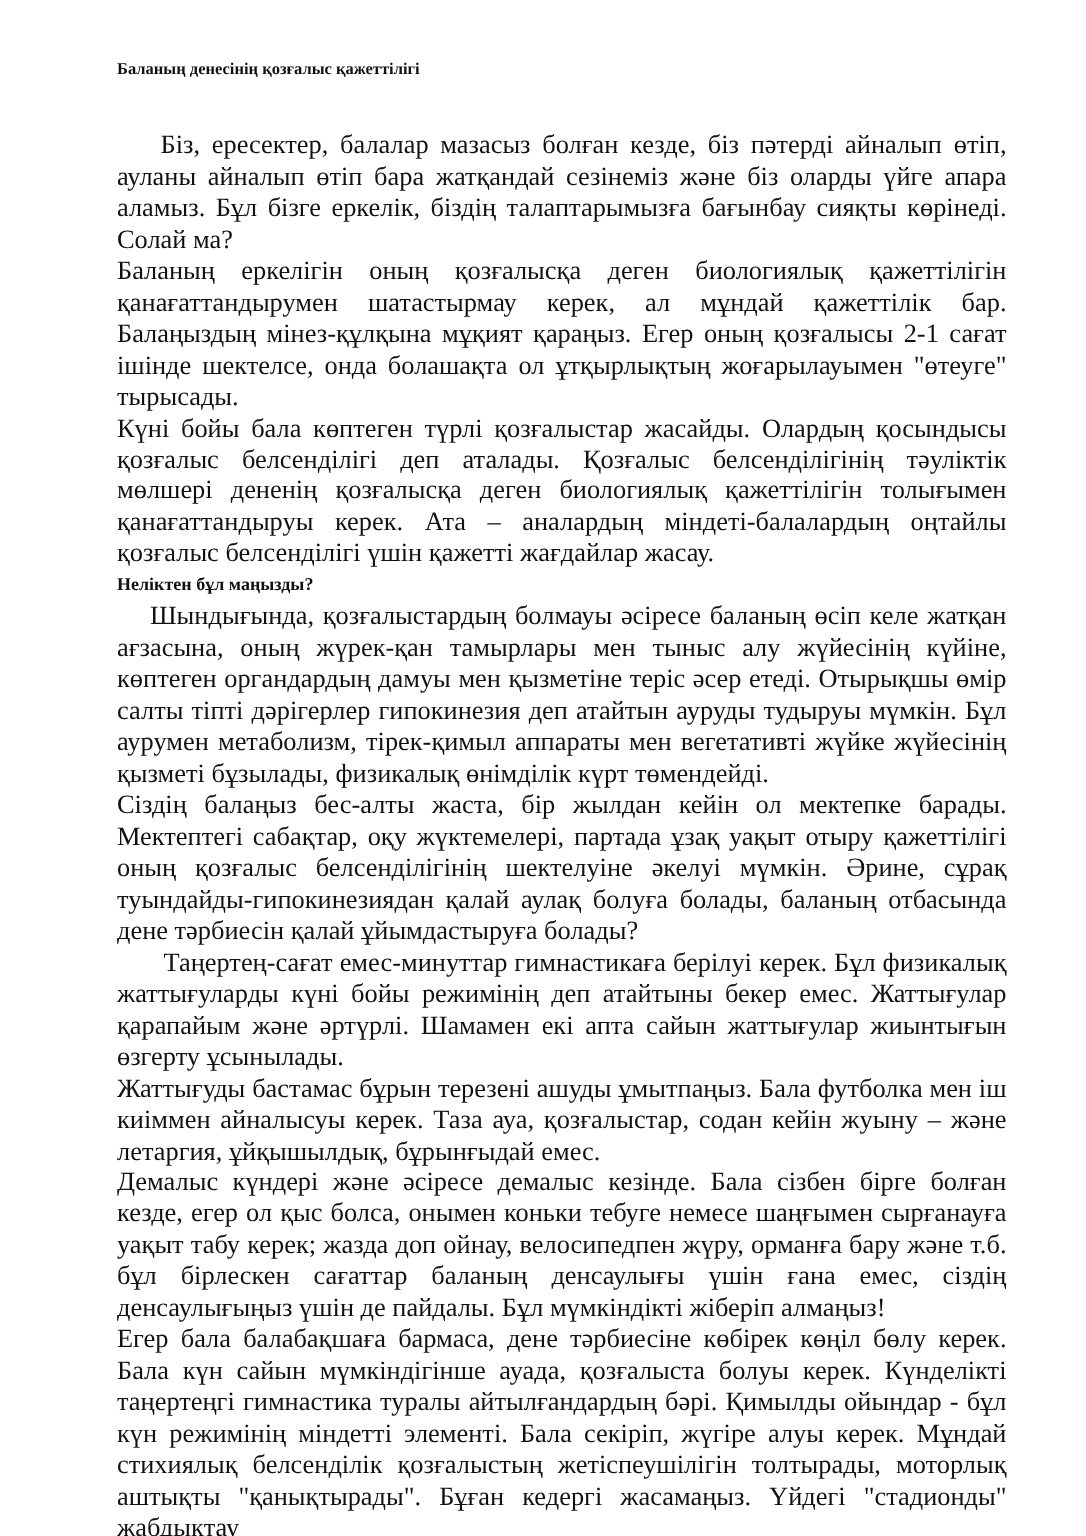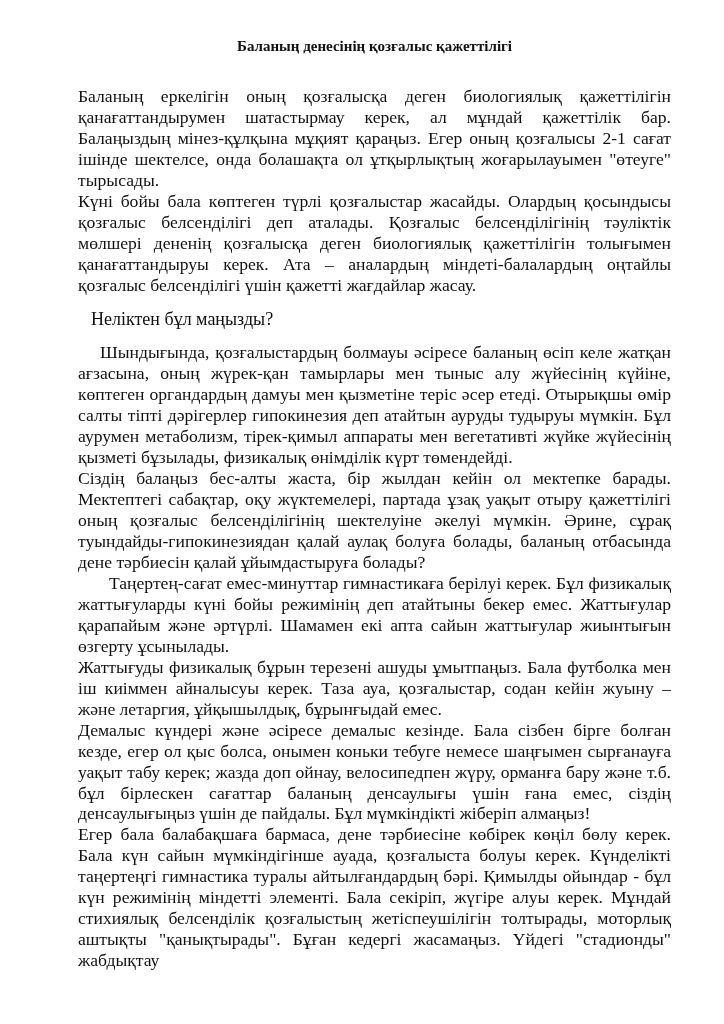--- a/index.html
+++ b/index.html
@@ -5,43 +5,44 @@
     html, body { margin: 0; padding: 0; background: #ffffff; }
     body {
       width: 724px; height: 1024px; overflow: hidden; position: relative;
       font-family: "Liberation Serif", "DejaVu Serif", serif;
       color: #111111;
     }
     .page {
       position: absolute; left: 78px; top: 35px; width: 593px;
     }
     .title {
-      text-align: center; font-weight: bold; font-size: 15px;
+      font-weight: bold; font-size: 11px;
       line-height: 22px; margin: 0 0 29px 0;
     }
     .p {
       font-size: 17.6px; line-height: 20.95px; margin: 0;
       text-align: justify; text-align-last: left;
       hyphens: none;
     }
     .ind-l { text-indent: 29px; }
     .ind-s { text-indent: 22px; }
     .ind-m { text-indent: 31px; }
-    .heading { font-weight: normal; font-size: 18px; line-height: 20.95px; margin: 13px; }
+    .heading { font-weight: bold; font-size: 12px; line-height: 20.95px; margin: 0; }
   </style>
 </head>
 <body>
 
 <div class="page">
   <h1 class="title">Баланың денесінің қозғалыс қажеттілігі</h1>
 
+  <p class="p ind-l">Біз, ересектер, балалар мазасыз болған кезде, біз пәтерді айналып өтіп, ауланы айналып өтіп бара жатқандай сезінеміз және біз оларды үйге апара аламыз. Бұл бізге еркелік, біздің талаптарымызға бағынбау сияқты көрінеді. Солай ма?</p>
   <p class="p">Баланың еркелігін оның қозғалысқа деген биологиялық қажеттілігін қанағаттандырумен шатастырмау керек, ал мұндай қажеттілік бар. Балаңыздың мінез-құлқына мұқият қараңыз. Егер оның қозғалысы 2-1 сағат ішінде шектелсе, онда болашақта ол ұтқырлықтың жоғарылауымен "өтеуге" тырысады.</p>
   <p class="p">Күні бойы бала көптеген түрлі қозғалыстар жасайды. Олардың қосындысы қозғалыс белсенділігі деп аталады. Қозғалыс белсенділігінің тәуліктік мөлшері дененің қозғалысқа деген биологиялық қажеттілігін толығымен қанағаттандыруы керек. Ата – аналардың міндеті-балалардың оңтайлы қозғалыс белсенділігі үшін қажетті жағдайлар жасау.</p>
 
   <h2 class="heading">Неліктен бұл маңызды?</h2>
 
   <p class="p ind-s">Шындығында, қозғалыстардың болмауы әсіресе баланың өсіп келе жатқан ағзасына, оның жүрек-қан тамырлары мен тыныс алу жүйесінің күйіне, көптеген органдардың дамуы мен қызметіне теріс әсер етеді. Отырықшы өмір салты тіпті дәрігерлер гипокинезия деп атайтын ауруды тудыруы мүмкін. Бұл аурумен метаболизм, тірек-қимыл аппараты мен вегетативті жүйке жүйесінің қызметі бұзылады, физикалық өнімділік күрт төмендейді.</p>
   <p class="p">Сіздің балаңыз бес-алты жаста, бір жылдан кейін ол мектепке барады. Мектептегі сабақтар, оқу жүктемелері, партада ұзақ уақыт отыру қажеттілігі оның қозғалыс белсенділігінің шектелуіне әкелуі мүмкін. Әрине, сұрақ туындайды-гипокинезиядан қалай аулақ болуға болады, баланың отбасында дене тәрбиесін қалай ұйымдастыруға болады?</p>
   <p class="p ind-m">Таңертең-сағат емес-минуттар гимнастикаға берілуі керек. Бұл физикалық жаттығуларды күні бойы режимінің деп атайтыны бекер емес. Жаттығулар қарапайым және әртүрлі. Шамамен екі апта сайын жаттығулар жиынтығын өзгерту ұсынылады.</p>
-  <p class="p">Жаттығуды физикалық бұрын терезені ашуды ұмытпаңыз. Бала футболка мен іш киіммен айналысуы керек. Таза ауа, қозғалыстар, содан кейін жуыну – және летаргия, ұйқышылдық, бұрынғыдай емес.</p>
+  <p class="p">Жаттығуды бастамас бұрын терезені ашуды ұмытпаңыз. Бала футболка мен іш киіммен айналысуы керек. Таза ауа, қозғалыстар, содан кейін жуыну – және летаргия, ұйқышылдық, бұрынғыдай емес.</p>
   <p class="p">Демалыс күндері және әсіресе демалыс кезінде. Бала сізбен бірге болған кезде, егер ол қыс болса, онымен коньки тебуге немесе шаңғымен сырғанауға уақыт табу керек; жазда доп ойнау, велосипедпен жүру, орманға бару және т.б. бұл бірлескен сағаттар баланың денсаулығы үшін ғана емес, сіздің денсаулығыңыз үшін де пайдалы. Бұл мүмкіндікті жіберіп алмаңыз!</p>
   <p class="p">Егер бала балабақшаға бармаса, дене тәрбиесіне көбірек көңіл бөлу керек. Бала күн сайын мүмкіндігінше ауада, қозғалыста болуы керек. Күнделікті таңертеңгі гимнастика туралы айтылғандардың бәрі. Қимылды ойындар - бұл күн режимінің міндетті элементі. Бала секіріп, жүгіре алуы керек. Мұндай стихиялық белсенділік қозғалыстың жетіспеушілігін толтырады, моторлық аштықты "қанықтырады". Бұған кедергі жасамаңыз. Үйдегі "стадионды" жабдықтау</p>
 </div>
 
 </body></html>

